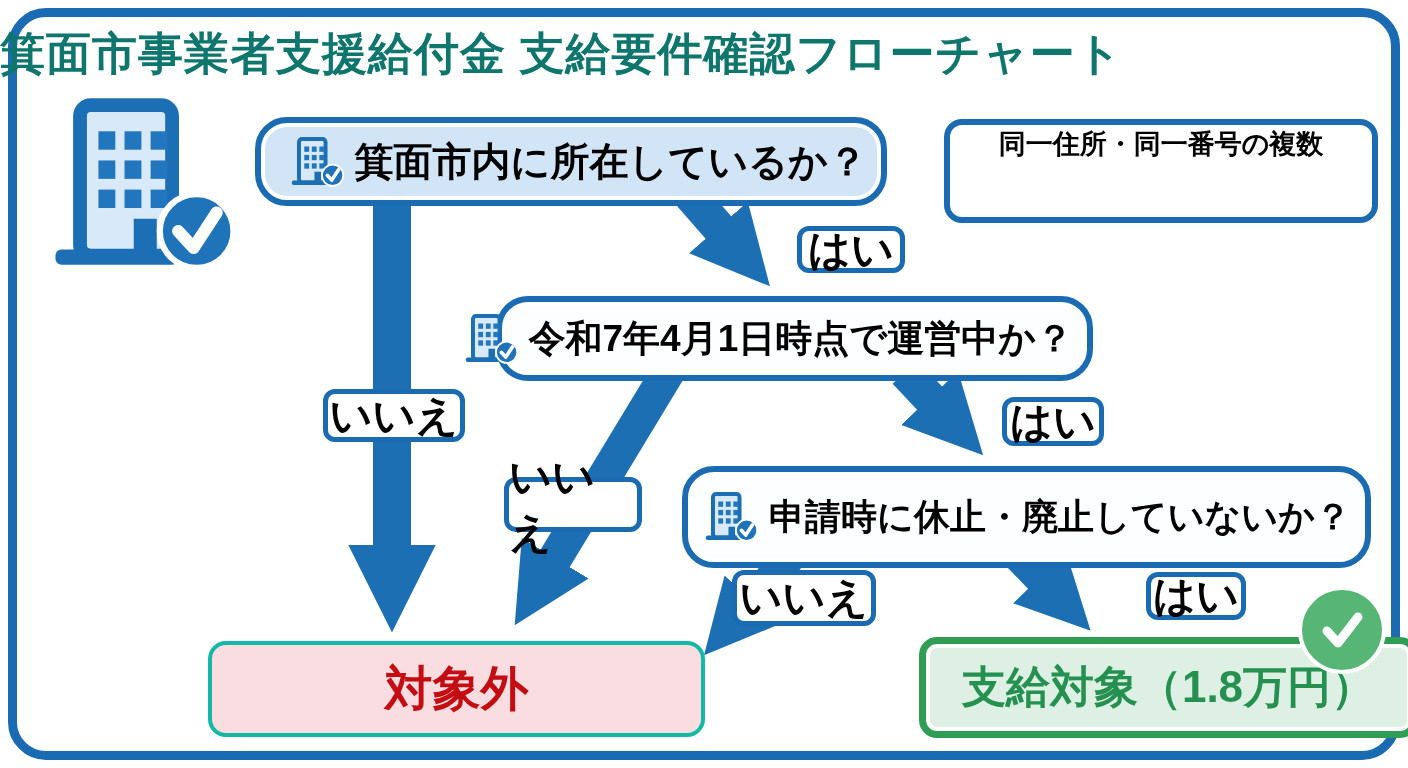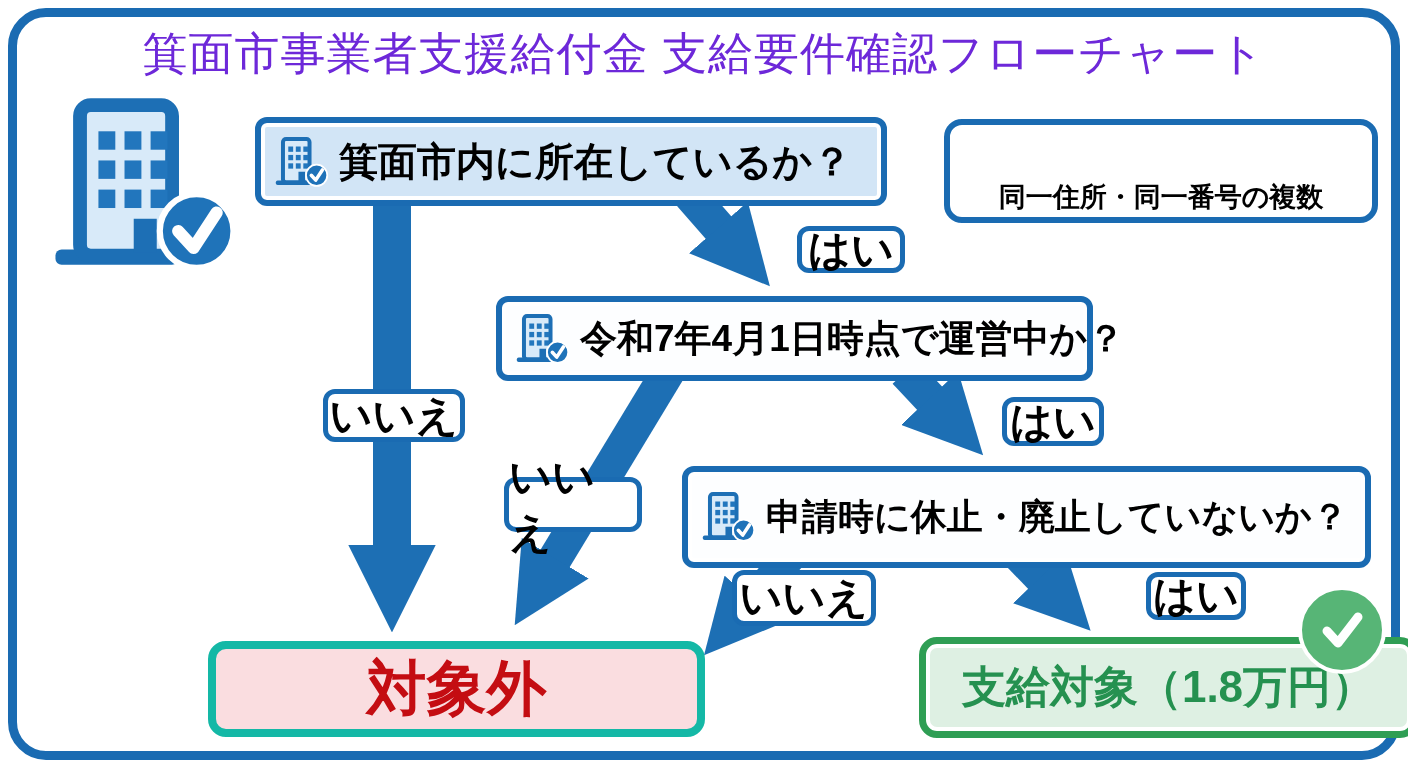--- a/index.html
+++ b/index.html
@@ -2,53 +2,53 @@
 <html lang="ja"><head>
 <meta charset="utf-8">
 <style>
   * { margin:0; padding:0; box-sizing:border-box; }
   html,body { background:#ffffff; }
   body { font-family:"Liberation Sans","DejaVu Sans",sans-serif; }
   .canvas { position:relative; width:1408px; height:768px; background:#fff; overflow:hidden; }
 
   .outer-frame { position:absolute; inset:8px; border:9px solid #1a6bb2; border-radius:38px; pointer-events:none; }
 
-  .title { position:absolute; top:24px; left:0; right:0; text-align:center;
-           font-size:45px; font-weight:400; color:#6d28d9; letter-spacing:1px; }
+  .title { position:absolute; top:24px; left:0; right:0; text-align:left;
+           font-size:45px; font-weight:700; color:#0f766e; letter-spacing:1px; }
 
   .arrows { position:absolute; left:0; top:0; width:1408px; height:768px; z-index:1; }
 
   .qbox { position:absolute; z-index:2; display:flex; align-items:center; gap:10px;
-          border:6px solid #1a6bb2; border-radius:12px; background:#d2e5f6;
+          border:6px solid #1a6bb2; border-radius:32px; background:#d2e5f6;
           box-shadow: inset 0 0 0 4px #ffffff; padding:16px 14px;
-          font-weight:800; color:#000; }
+          font-weight:800; color:#000;justify-content:flex-end; }
   .qbox .qtext { white-space:nowrap; }
   #q1 { left:255px; top:117px; width:632px; height:89px; font-size:39px; }
   #q2 { left:496px; top:296px; width:597px; height:85px; font-size:37px; background:#fdfeff; }
   #q3 { left:682px; top:466px; width:689px; height:102px; font-size:36px; background:#fdfeff; }
 
   .note { position:absolute; left:944px; top:119px; width:434px; height:104px; z-index:2;
           background:#fff; border:6px solid #1a6bb2; border-radius:18px;
-          display:flex; flex-direction:column; align-items:center; justify-content:flex-end;
+          display:flex; flex-direction:column; align-items:center; justify-content:flex-start;
           font-size:27px; font-weight:800; line-height:1.45; color:#000; text-align:center; }
 
   .lbl { position:absolute; z-index:3; background:#fff; border:5px solid #1a6bb2; border-radius:12px;
          display:flex; align-items:center; justify-content:center;
          font-weight:800; color:#000; font-size:42px; }
   #yes1 { left:797px; top:226px; width:108px; height:47px; }
   #yes2 { left:1002px; top:397px; width:102px; height:49px; }
   #yes3 { left:1146px; top:572px; width:100px; height:48px; }
   #no1  { left:323px; top:389px; width:142px; height:53px; }
   #no2  { left:504px; top:477px; width:138px; height:55px; }
   #no3  { left:732px; top:570px; width:144px; height:56px; }
 
   .result { position:absolute; z-index:2; display:flex; align-items:center; justify-content:center;
             font-weight:800; border-radius:18px; }
   #result-fail { left:208px; top:641px; width:497px; height:96px;
-                 background:#fadde0; border:8px solid #14b8a6; color:#c40d12; font-size:60px;font-family:Liberation Serif, serif; }
+                 background:#fadde0; border:4px solid #14b8a6; color:#c40d12; font-size:48px;font-family:Liberation Serif, serif; }
   #result-pass { left:878px; top:637px; width:499px; height:101px;
                  background:#def0e3; border:7px solid #2f9e54; color:#259150; font-size:44px;
                  box-shadow: inset 0 0 0 4px #ffffff; margin-left: 41px; }
 
   .green-check { position:absolute; left:1298px; top:586px; width:88px; height:88px; z-index:4;
                  background:#57b576; border:4px solid #ffffff; border-radius:50%;
                  display:flex; align-items:center; justify-content:center; }
 
   .big-icon { position:absolute; left:50px; top:96px; width:192px; height:178px; z-index:2; }
   .q-icon { width:54px; height:52px; flex:0 0 auto; }

